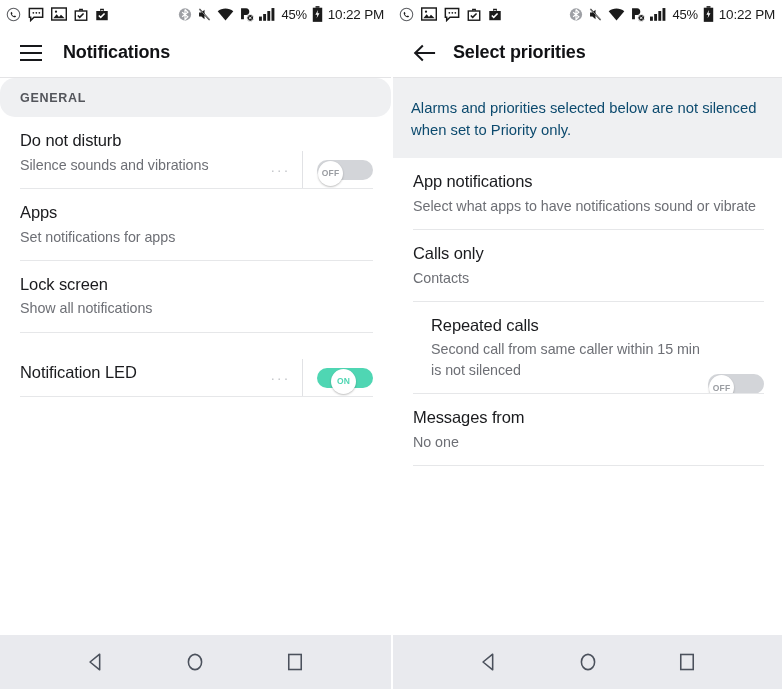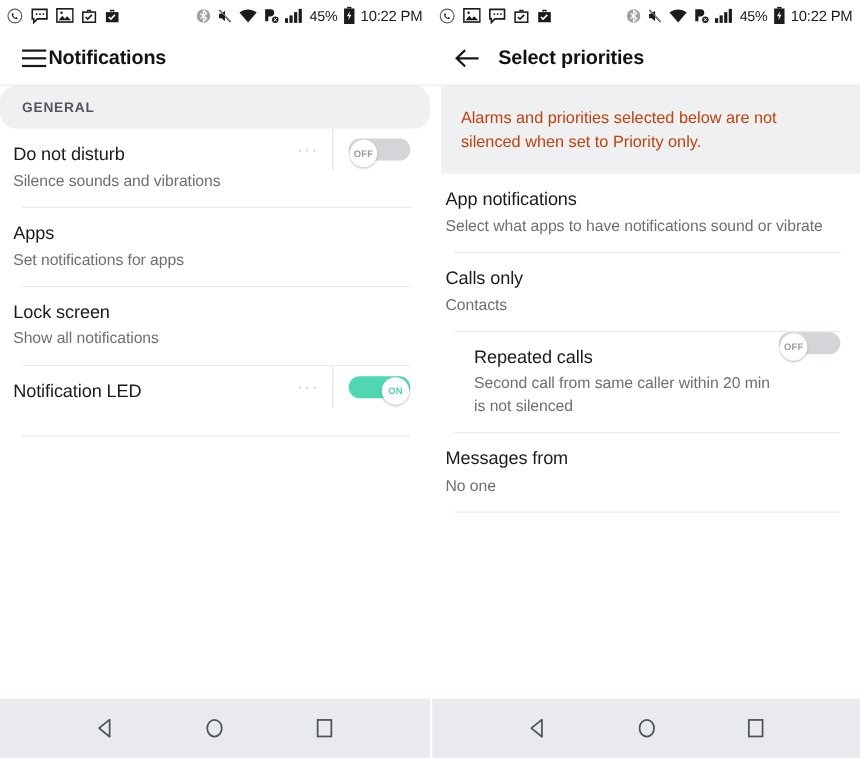--- a/index.html
+++ b/index.html
@@ -84,20 +84,21 @@
     display: flex;
     align-items: center;
     justify-content: center;
     flex: 0 0 auto;
     cursor: pointer;
   }
   .appbar-title {
     font-size: 18px;
     font-weight: bold;
     color: #111215;
+    margin-left: 19px;
     letter-spacing: -0.15px;
   }
   .appbar-title-back { margin-left: 16px; }
 
   
   .hamburger { width: 22px; height: 16px; position: relative; }
   .hamburger i {
     position: absolute;
     left: 0; width: 22px; height: 2px;
     background: #17181b; border-radius: 0;
@@ -121,28 +122,27 @@
     letter-spacing: 0.7px;
     color: #53555b;
     border-radius: 15px;
   }
 
   .banner {
     background: #eff0f2;
     padding: 19px 18px 16px 18px;
     font-size: 14.8px;
     line-height: 1.52;
-    color: #c2410c;
-    margin-left: 8px;
+    color: #0c4a6e;
   }
 
   .row {
     display: flex;
-    align-items: flex-start;
-    padding: 0 18px 0 12px;
+    align-items: flex-end;
+    padding: 0 18px 0 20px;
     min-height: 64px;
     position: relative;
     background: #ffffff;
   }
   .row-indent { padding-left: 38px; }
 
   .row::after {
     content: "";
     position: absolute;
     left: 20px; right: 18px; bottom: 0;
@@ -213,21 +213,21 @@
     background: #ffffff;
     box-shadow: 0 1px 2px rgba(0,0,0,0.26);
     display: flex;
     align-items: center;
     justify-content: center;
     font-size: 8.5px;
     font-weight: bold;
     letter-spacing: 0.2px;
   }
   .switch.off .knob { left: 1px; color: #9a9da2; }
-  .switch.on  .knob { right: 1px; color: #4fd6b3; }
+  .switch.on  .knob { right: 17px; color: #4fd6b3; }
 
   
   .navbar {
     flex: 0 0 54px;
     height: 54px;
     background: #e9eaee;
     display: flex;
     align-items: center;
     justify-content: space-around;
     padding: 0 46px;
@@ -521,21 +521,21 @@
       <div class="row">
         <div class="row-text">
           <div class="row-title">Calls only</div>
           <div class="row-sub">Contacts</div>
         </div>
       </div>
 
       <div class="row row-indent">
         <div class="row-text">
           <div class="row-title">Repeated calls</div>
-          <div class="row-sub">Second call from same caller within 20 min is not silenced</div>
+          <div class="row-sub">Second call from same caller within 15 min is not silenced</div>
         </div>
         <div class="row-trailing">
           <span class="switch off">
             <span class="knob">OFF</span>
           </span>
         </div>
       </div>
 
       <div class="row">
         <div class="row-text">

